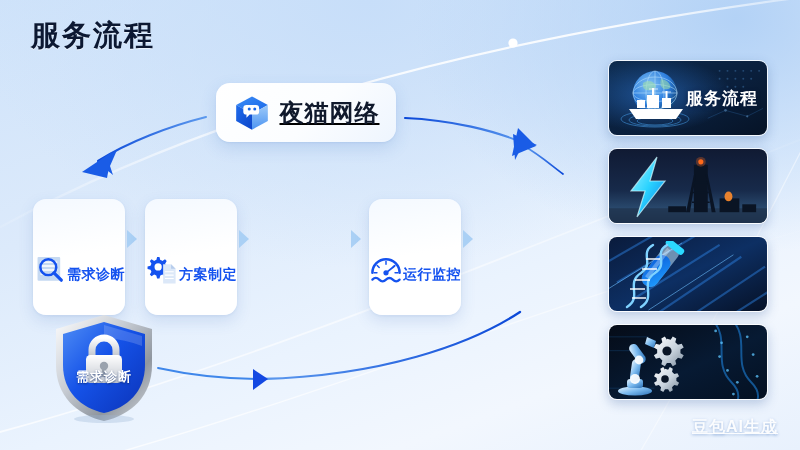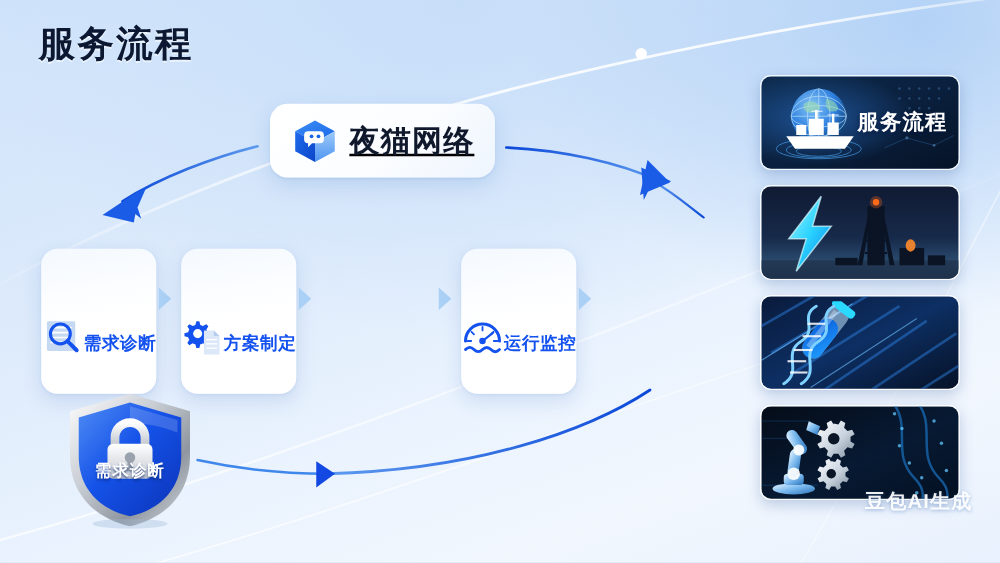--- a/index.html
+++ b/index.html
@@ -75,24 +75,25 @@
   .ind .bg { position:absolute; inset:0; }
   .ind .art { position:absolute; left:4px; top:4px; width:84px; height:68px; }
   .ind .ilb {
     position:absolute; right:9px; top:50%; transform:translateY(-50%);
     font-size:17px; font-weight:bold; color:#ffffff;
     letter-spacing:1px; white-space:nowrap;
     text-shadow:0 1px 4px rgba(0,20,60,.85);
   }
   
   #wm {
-    position:absolute; right:22px; bottom:38px;
+    position:absolute; right:22px; bottom:12px;
     font-size:16px; font-weight:bold; letter-spacing:1px;
     color:rgba(255,255,255,.93);
     text-shadow:0 1px 3px rgba(70,120,190,.45);
+    text-decoration:underline;
   }
 </style>
 </head>
 <body>
 
 <div id="stage">
 
   <svg class="deco" viewBox="0 0 800 450" preserveAspectRatio="none">
     <defs>
       <linearGradient id="wl" x1="0" y1="0" x2="1" y2="0">

